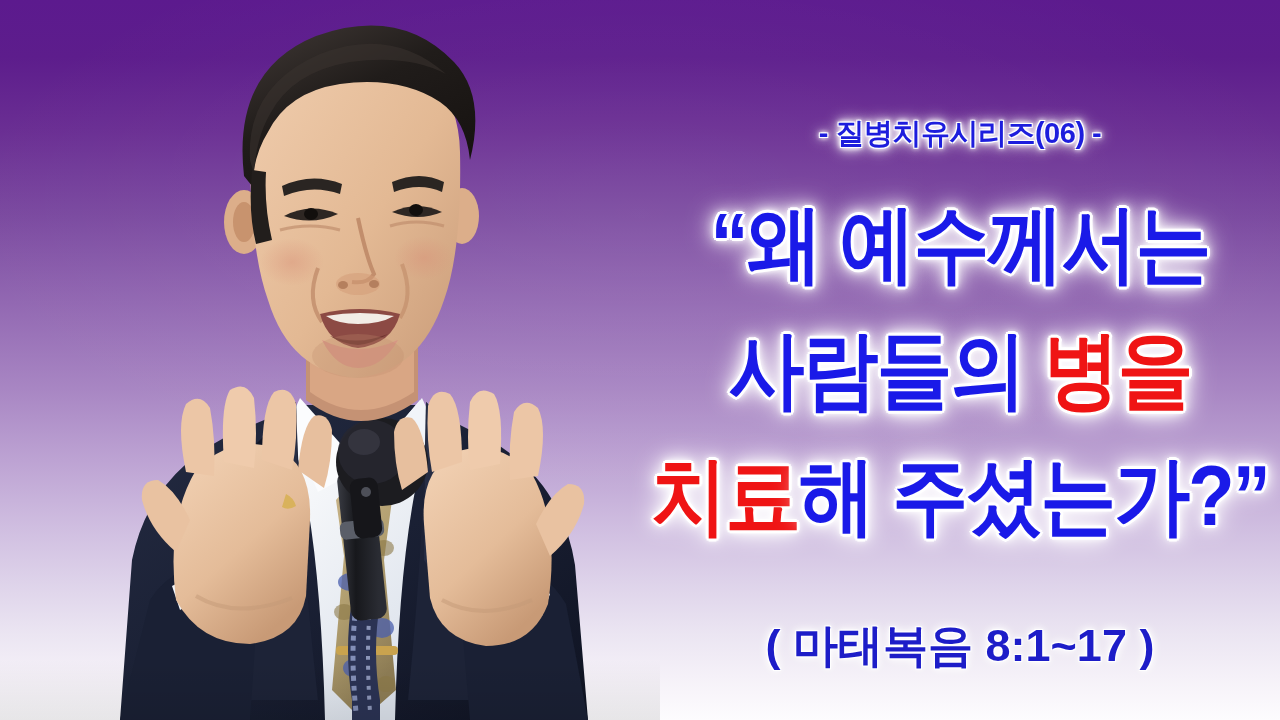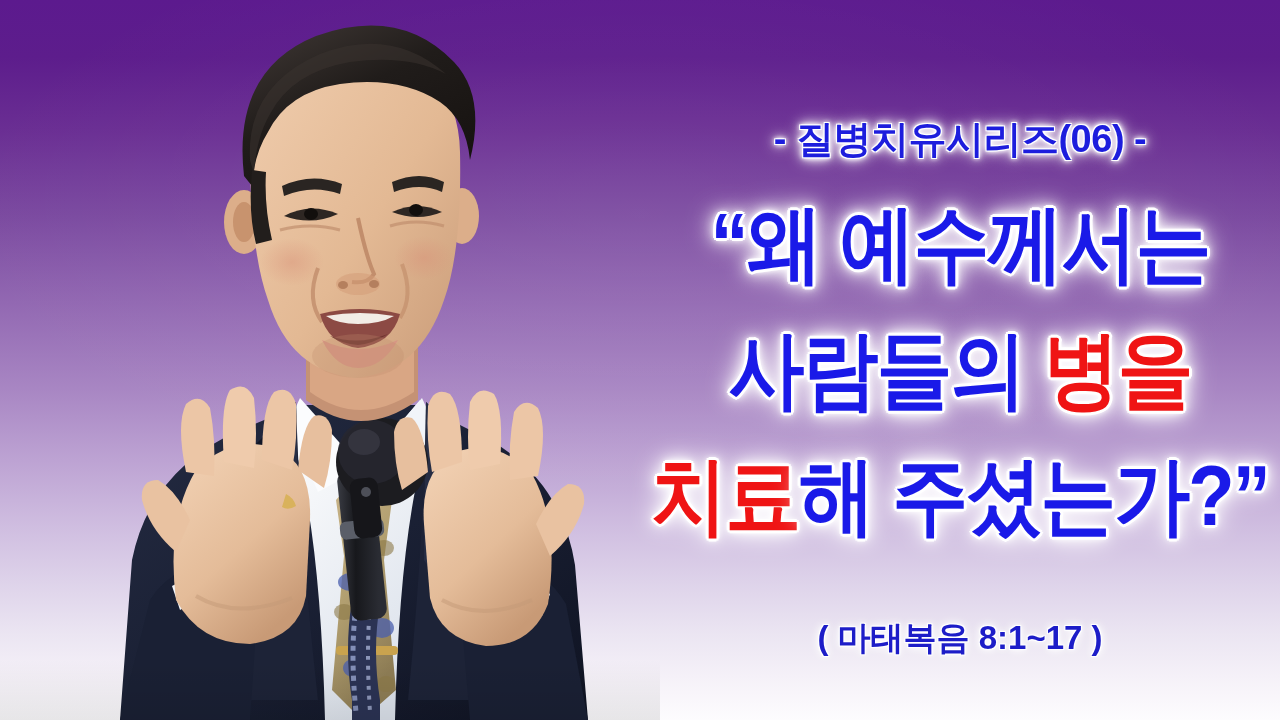--- a/index.html
+++ b/index.html
@@ -61,21 +61,21 @@
     width: 640px;
     height: 720px;
     text-align: center;
   }
 
   .series-label {
     position: absolute;
     top: 114px;
     left: 0;
     width: 640px;
-    font-size: 38px;
+    font-size: 29px;
     font-weight: 700;
     letter-spacing: -0.5px;
     color: #1d1ddd;
     white-space: nowrap;
     text-shadow:
       0 0 5px #fff, 0 0 5px #fff, 0 0 9px #fff,
       0 0 13px #fff, 0 0 18px #fff,
       1px 1px 0 #fff, -1px -1px 0 #fff,
       1px -1px 0 #fff, -1px 1px 0 #fff;
   }
@@ -107,21 +107,21 @@
   .hl-line.l2 { margin-bottom: 44px; }
   .hl-line .em {
     color: #ef1414;
   }
 
   .verse-ref {
     position: absolute;
     top: 616px;
     left: 0;
     width: 640px;
-    font-size: 33px;
+    font-size: 45px;
     font-weight: 800;
     letter-spacing: 0px;
     color: #1d1dc8;
     white-space: nowrap;
     text-shadow:
       0 0 4px #fff, 0 0 8px #fff, 0 0 12px #fff,
       1px 1px 0 #fff, -1px -1px 0 #fff,
       1px -1px 0 #fff, -1px 1px 0 #fff;
   }
 </style>

